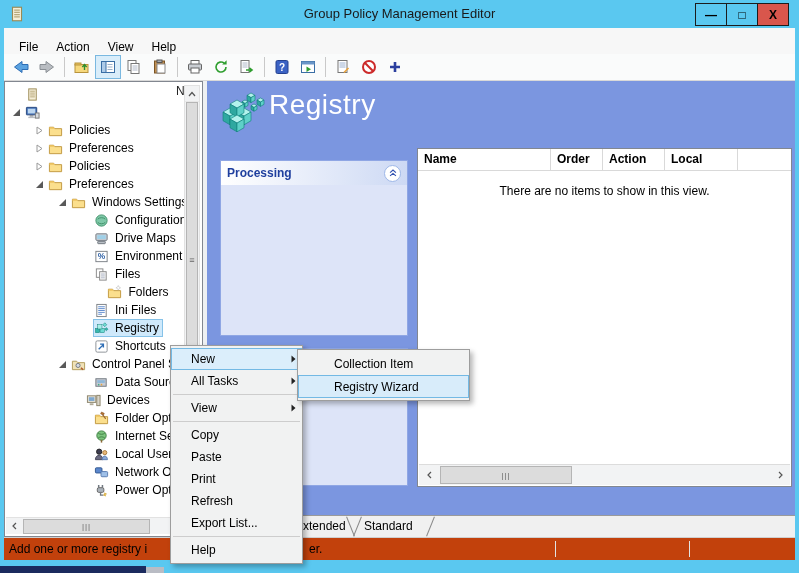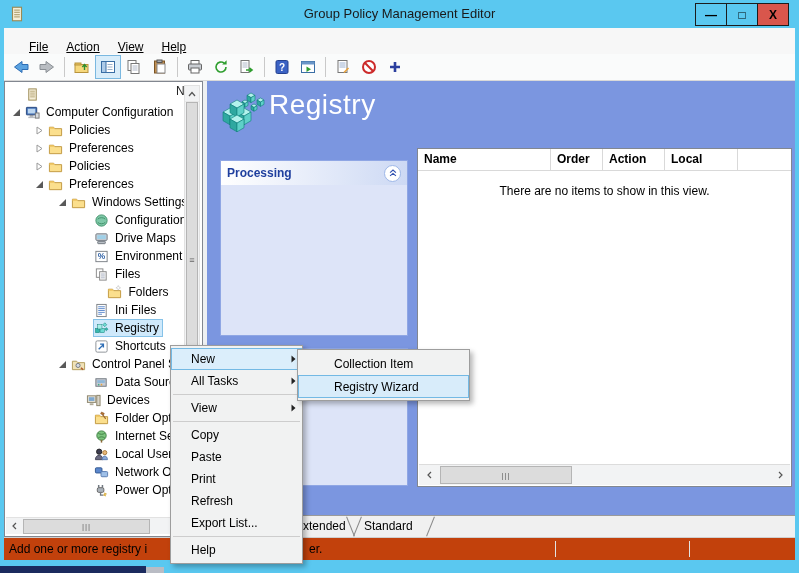--- a/index.html
+++ b/index.html
@@ -10,21 +10,21 @@
   .titlebar{position:absolute;left:0;top:0;width:100%;height:28px;}
   .title-icon{position:absolute;left:8px;top:5px;width:18px;height:18px;}
   .title-text{position:absolute;left:0;right:0;top:6px;text-align:center;font-size:13px;color:#1a1a1a;}
   .win-controls{position:absolute;right:10px;top:3px;display:flex;}
   .win-btn{width:30px;height:21px;border:1px solid #1c1c1c;margin-left:-1px;display:flex;
            align-items:center;justify-content:center;font-weight:bold;font-size:12px;background:#5ac8f0;}
   .win-btn.close{background:#d9564c;}
 
   
   .menubar{position:absolute;left:4px;right:4px;top:28px;height:38px;background:#f7f7f7;
-           display:flex;align-items:center;padding-left:16px;box-sizing:border-box;border-bottom:1px solid #ececec;text-decoration:underline;}
+           display:flex;align-items:center;padding-left:6px;box-sizing:border-box;border-bottom:1px solid #ececec;}
   .menu-label{padding:4px 9px;}
   .toolbar{position:absolute;left:4px;right:4px;top:54px;height:27px;background:#fafbfb;
            border-bottom:1px solid #d9d9d9;display:flex;align-items:center;padding-left:4px;box-sizing:border-box;}
   .tb-btn{width:24px;height:22px;display:flex;align-items:center;justify-content:center;border:1px solid transparent;}
   .tb-btn.active{background:#d9edfa;border-color:#7ab8e0;}
   .tb-sep{width:1px;height:20px;background:#c9c9c9;margin:0 4px;}
 
   
   .tree-panel{position:absolute;left:4px;top:81px;width:199px;height:456px;background:#fff;
               border:1px solid #828790;box-sizing:border-box;}
@@ -262,21 +262,20 @@
           <span class="row-core">
             <span class="t-icon">
               <svg width="15" height="15" viewBox="0 0 16 16" xmlns="http://www.w3.org/2000/svg">
                 <rect x="1.5" y="2.5" width="11" height="8" rx="0.5" fill="#4472b8" stroke="#27477e"></rect>
                 <rect x="3" y="4" width="8" height="5" fill="#bcd6f0"></rect>
                 <rect x="5" y="10.8" width="4" height="1.6" fill="#8a8f94"></rect>
                 <rect x="3.5" y="12.5" width="7" height="1.5" fill="#b9bdc2"></rect>
                 <rect x="11" y="8.5" width="4" height="5.5" fill="#d8dce0" stroke="#777"></rect>
               </svg>
             </span>
-            <span class="t-label">Computer Configuration</span>
           </span>
         </div>
         <div class="tree-row" style="padding-left: 25px;">
           <span class="expander">
             <svg width="9" height="9" viewBox="0 0 9 9">
               <path d="M2 1l5 3.5L2 8z" fill="none" stroke="#9a9a9a"></path>
             </svg>
           </span>
           <span class="row-core">
             <span class="t-icon">

